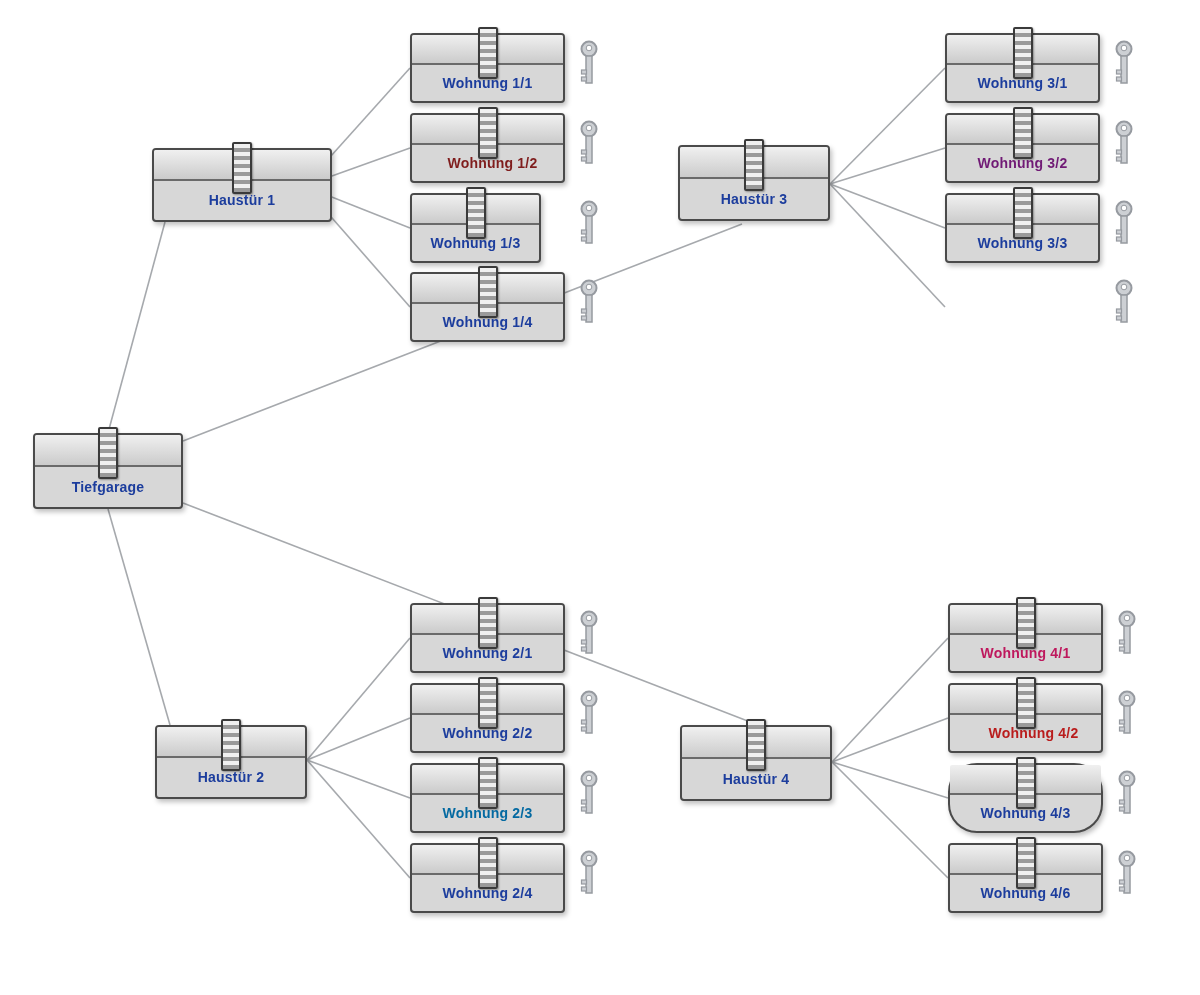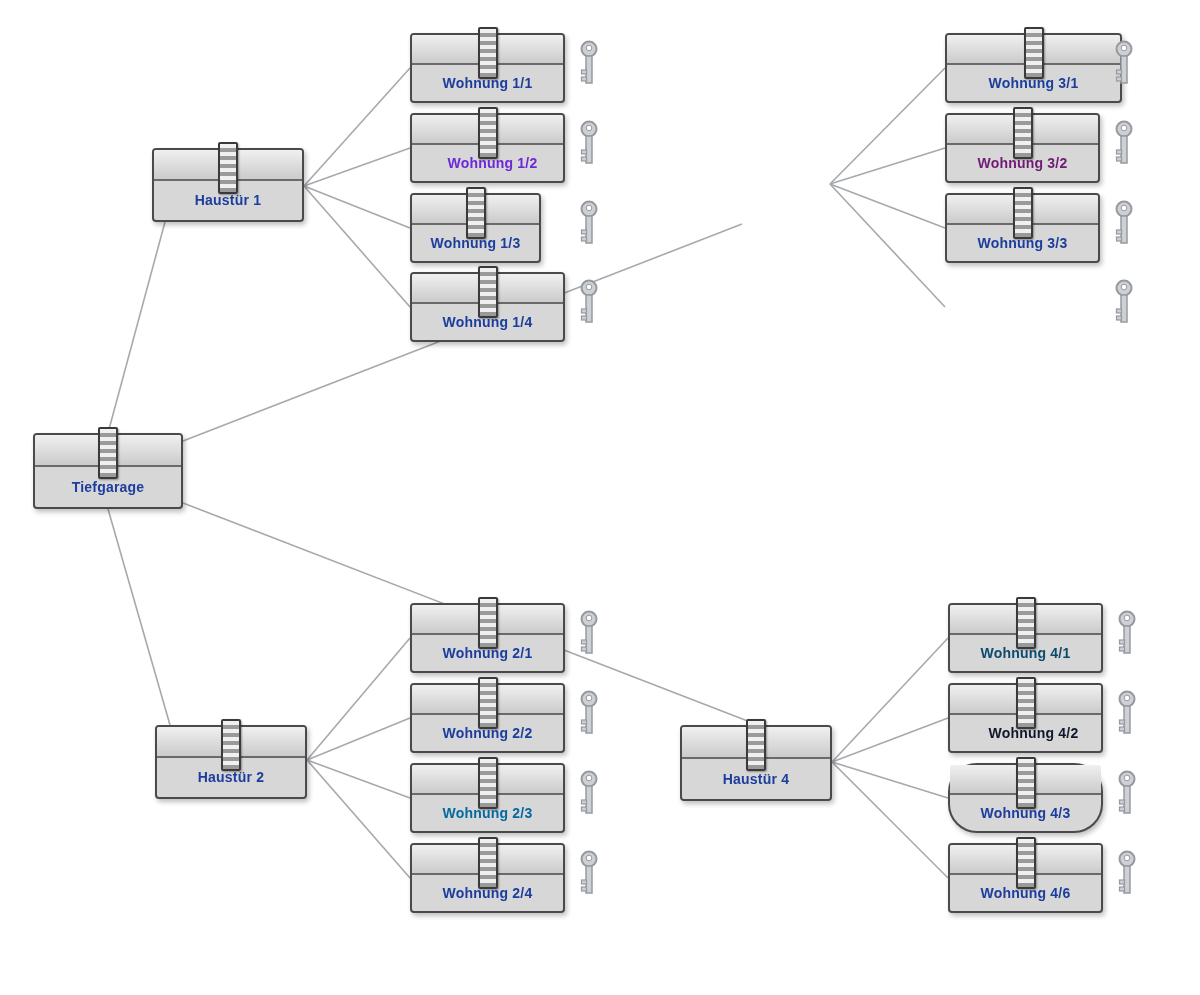--- a/index.html
+++ b/index.html
@@ -58,30 +58,35 @@
       <line x1="832" y1="762" x2="948" y2="638" stroke="#a6a9ad"></line>
       <line x1="832" y1="762" x2="948" y2="718" stroke="#a6a9ad"></line>
       <line x1="832" y1="762" x2="948" y2="798" stroke="#a6a9ad"></line>
       <line x1="832" y1="762" x2="948" y2="878" stroke="#a6a9ad"></line>
     </svg>
 <div class="cyl" style="left: 33px; top: 433px; width: 150px; height: 76px;">
       <div class="upper"></div>
       <div class="keyway"></div>
       <div class="label" style="color: rgb(28, 61, 157);">Tiefgarage</div>
     </div>
-    <div class="cyl" style="left: 152px; top: 148px; width: 152px; height: 74px;">
+    <div class="cyl" style="left: 152px; top: 148px; width: 180px; height: 74px;">
       <div class="upper"></div>
       <div class="keyway"></div>
       <div class="label" style="color: rgb(28, 61, 157);">Haustür 1</div>
     </div>
     <div class="cyl" style="left: 155px; top: 725px; width: 152px; height: 74px;">
       <div class="upper"></div>
       <div class="keyway"></div>
       <div class="label" style="color: rgb(28, 61, 157);">Haustür 2</div>
     </div>
+    <div class="cyl" style="left: 678px; top: 145px; width: 152px; height: 76px;">
+      <div class="upper"></div>
+      <div class="keyway"></div>
+      <div class="label" style="color: rgb(28, 61, 157);">Haustür 3</div>
+    </div>
     <div class="cyl" style="left: 680px; top: 725px; width: 152px; height: 76px;">
       <div class="upper"></div>
       <div class="keyway"></div>
       <div class="label" style="color: rgb(28, 61, 157);">Haustür 4</div>
     </div>
     <div class="cyl" style="left: 410px; top: 33px; width: 155px; height: 70px;">
       <div class="upper"></div>
       <div class="keyway"></div>
       <div class="label" style="color: rgb(28, 61, 157);">Wohnung 1/1</div>
     </div>
@@ -90,21 +95,21 @@
         <circle cx="12" cy="9" r="7.5" fill="#cdd0d4" stroke="#969aa0" stroke-width="2"></circle>
         <circle cx="12" cy="8" r="2.8" fill="#ffffff" stroke="#969aa0" stroke-width="1"></circle>
         <path d="M9 16 h6 v27 h-6 z" fill="#cdd0d4" stroke="#969aa0" stroke-width="1.5"></path>
         <rect x="4.5" y="30" width="5" height="4" fill="#cdd0d4" stroke="#969aa0" stroke-width="1.2"></rect>
         <rect x="4.5" y="37" width="5" height="4" fill="#cdd0d4" stroke="#969aa0" stroke-width="1.2"></rect>
       </svg>
     </div>
     <div class="cyl" style="left: 410px; top: 113px; width: 155px; height: 70px;">
       <div class="upper"></div>
       <div class="keyway"></div>
-      <div class="label" style="color: #6d28d9; margin-left: 10px;">Wohnung 1/2</div>
+      <div class="label" style="color: #7f1d1d; margin-left: 10px;">Wohnung 1/2</div>
     </div>
     <div class="key" style="left: 577px; top: 120px;">
       <svg width="24" height="50" viewBox="0 0 24 50" xmlns="http://www.w3.org/2000/svg">
         <circle cx="12" cy="9" r="7.5" fill="#cdd0d4" stroke="#969aa0" stroke-width="2"></circle>
         <circle cx="12" cy="8" r="2.8" fill="#ffffff" stroke="#969aa0" stroke-width="1"></circle>
         <path d="M9 16 h6 v27 h-6 z" fill="#cdd0d4" stroke="#969aa0" stroke-width="1.5"></path>
         <rect x="4.5" y="30" width="5" height="4" fill="#cdd0d4" stroke="#969aa0" stroke-width="1.2"></rect>
         <rect x="4.5" y="37" width="5" height="4" fill="#cdd0d4" stroke="#969aa0" stroke-width="1.2"></rect>
       </svg>
     </div>
@@ -185,21 +190,21 @@
     </div>
     <div class="key" style="left: 577px; top: 850px;">
       <svg width="24" height="50" viewBox="0 0 24 50" xmlns="http://www.w3.org/2000/svg">
         <circle cx="12" cy="9" r="7.5" fill="#cdd0d4" stroke="#969aa0" stroke-width="2"></circle>
         <circle cx="12" cy="8" r="2.8" fill="#ffffff" stroke="#969aa0" stroke-width="1"></circle>
         <path d="M9 16 h6 v27 h-6 z" fill="#cdd0d4" stroke="#969aa0" stroke-width="1.5"></path>
         <rect x="4.5" y="30" width="5" height="4" fill="#cdd0d4" stroke="#969aa0" stroke-width="1.2"></rect>
         <rect x="4.5" y="37" width="5" height="4" fill="#cdd0d4" stroke="#969aa0" stroke-width="1.2"></rect>
       </svg>
     </div>
-    <div class="cyl" style="left: 945px; top: 33px; width: 177px; height: 70px;">
+    <div class="cyl" style="left: 945px; top: 33px; width: 155px; height: 70px;">
       <div class="upper"></div>
       <div class="keyway"></div>
       <div class="label" style="color: rgb(28, 61, 157);">Wohnung 3/1</div>
     </div>
     <div class="key" style="left: 1112px; top: 40px;">
       <svg width="24" height="50" viewBox="0 0 24 50" xmlns="http://www.w3.org/2000/svg">
         <circle cx="12" cy="9" r="7.5" fill="#cdd0d4" stroke="#969aa0" stroke-width="2"></circle>
         <circle cx="12" cy="8" r="2.8" fill="#ffffff" stroke="#969aa0" stroke-width="1"></circle>
         <path d="M9 16 h6 v27 h-6 z" fill="#cdd0d4" stroke="#969aa0" stroke-width="1.5"></path>
         <rect x="4.5" y="30" width="5" height="4" fill="#cdd0d4" stroke="#969aa0" stroke-width="1.2"></rect>
@@ -239,35 +244,35 @@
         <circle cx="12" cy="9" r="7.5" fill="#cdd0d4" stroke="#969aa0" stroke-width="2"></circle>
         <circle cx="12" cy="8" r="2.8" fill="#ffffff" stroke="#969aa0" stroke-width="1"></circle>
         <path d="M9 16 h6 v27 h-6 z" fill="#cdd0d4" stroke="#969aa0" stroke-width="1.5"></path>
         <rect x="4.5" y="30" width="5" height="4" fill="#cdd0d4" stroke="#969aa0" stroke-width="1.2"></rect>
         <rect x="4.5" y="37" width="5" height="4" fill="#cdd0d4" stroke="#969aa0" stroke-width="1.2"></rect>
       </svg>
     </div>
     <div class="cyl" style="left: 948px; top: 603px; width: 155px; height: 70px;">
       <div class="upper"></div>
       <div class="keyway"></div>
-      <div class="label" style="color: #0c4a6e;">Wohnung 4/1</div>
+      <div class="label" style="color: #be185d;">Wohnung 4/1</div>
     </div>
     <div class="key" style="left: 1115px; top: 610px;">
       <svg width="24" height="50" viewBox="0 0 24 50" xmlns="http://www.w3.org/2000/svg">
         <circle cx="12" cy="9" r="7.5" fill="#cdd0d4" stroke="#969aa0" stroke-width="2"></circle>
         <circle cx="12" cy="8" r="2.8" fill="#ffffff" stroke="#969aa0" stroke-width="1"></circle>
         <path d="M9 16 h6 v27 h-6 z" fill="#cdd0d4" stroke="#969aa0" stroke-width="1.5"></path>
         <rect x="4.5" y="30" width="5" height="4" fill="#cdd0d4" stroke="#969aa0" stroke-width="1.2"></rect>
         <rect x="4.5" y="37" width="5" height="4" fill="#cdd0d4" stroke="#969aa0" stroke-width="1.2"></rect>
       </svg>
     </div>
     <div class="cyl" style="left: 948px; top: 683px; width: 155px; height: 70px;">
       <div class="upper"></div>
       <div class="keyway"></div>
-      <div class="label" style="color: #0f172a; padding-left: 16px;">Wohnung 4/2</div>
+      <div class="label" style="color: #b91c1c; padding-left: 16px;">Wohnung 4/2</div>
     </div>
     <div class="key" style="left: 1115px; top: 690px;">
       <svg width="24" height="50" viewBox="0 0 24 50" xmlns="http://www.w3.org/2000/svg">
         <circle cx="12" cy="9" r="7.5" fill="#cdd0d4" stroke="#969aa0" stroke-width="2"></circle>
         <circle cx="12" cy="8" r="2.8" fill="#ffffff" stroke="#969aa0" stroke-width="1"></circle>
         <path d="M9 16 h6 v27 h-6 z" fill="#cdd0d4" stroke="#969aa0" stroke-width="1.5"></path>
         <rect x="4.5" y="30" width="5" height="4" fill="#cdd0d4" stroke="#969aa0" stroke-width="1.2"></rect>
         <rect x="4.5" y="37" width="5" height="4" fill="#cdd0d4" stroke="#969aa0" stroke-width="1.2"></rect>
       </svg>
     </div>

